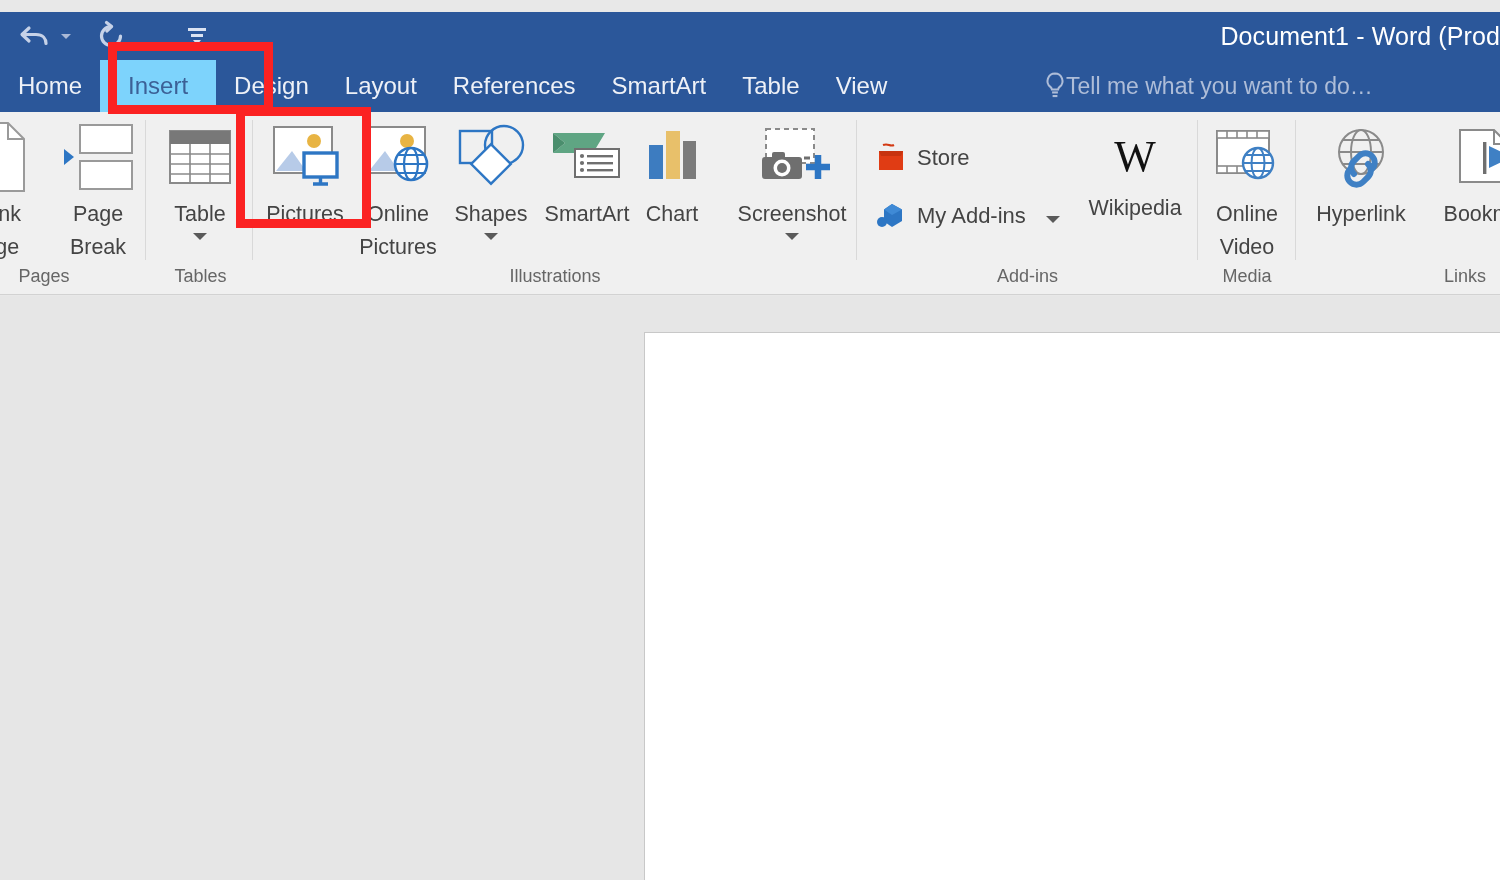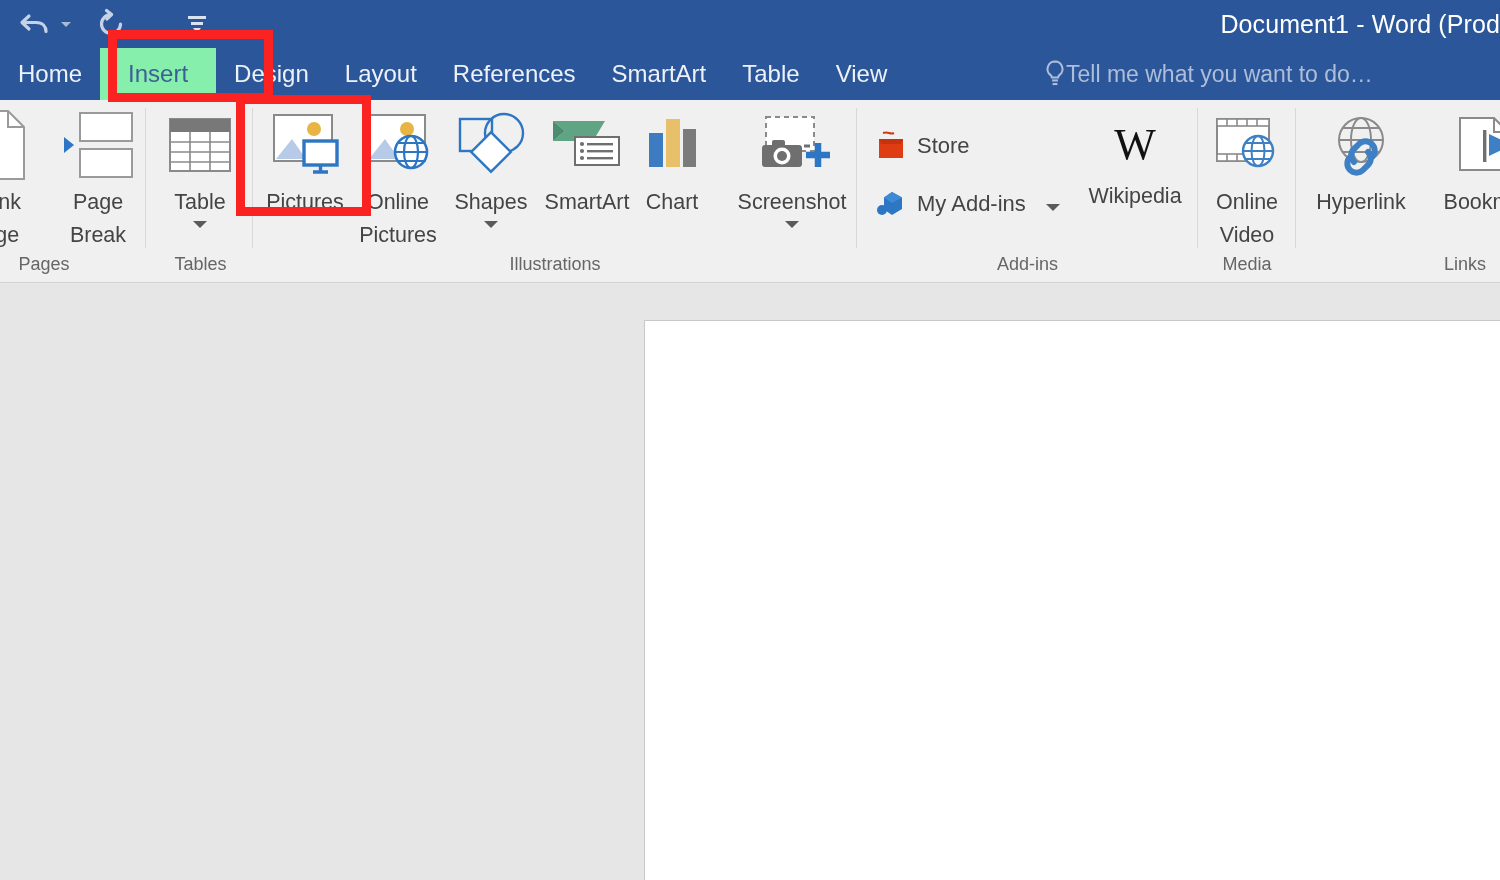--- a/index.html
+++ b/index.html
@@ -2,21 +2,21 @@
 <html><head>
 <meta charset="utf-8">
 <style>
   * { box-sizing: border-box; margin: 0; padding: 0; }
   html, body {
     width: 1500px; height: 880px;
     overflow: hidden;
     font-family: "Liberation Sans", sans-serif;
     background: #e8e8e8;
   }
-  #app { position: relative; width: 1500px; height: 724px; }
+  #app { position: relative; width: 1500px; height: 724px; margin-top: 12px; }
 
   
   .titlebar {
     position: absolute; left: 0; top: 0; width: 1500px; height: 48px;
     background: #2b579a;
   }
   .qat { position: absolute; left: 0; top: 0; height: 48px; display: flex; align-items: center; padding-left: 14px; }
   .qat-btn { width: 42px; height: 40px; display: flex; align-items: center; justify-content: center; }
   .qat-caret { width: 20px; height: 40px; display: flex; align-items: center; justify-content: center; }
   .qat-caret i {
@@ -37,21 +37,21 @@
   .tabrow {
     position: absolute; left: 0; top: 48px; width: 1500px; height: 52px;
     background: #2b579a;
   }
   .tabs { position: absolute; left: 0; top: 0; height: 52px; display: flex; align-items: stretch; }
   .tab {
     display: flex; align-items: center; justify-content: center;
     color: #eef1f7; font-size: 24px; white-space: nowrap;
     padding: 0 18px; height: 52px;
   }
-  .tab.active { background: #86efac; color: #3c6096; }
+  .tab.active { background: #7dd3fc; color: #3c6096; }
   .tellme {
     position: absolute; left: 1044px; top: 0; height: 52px;
     display: flex; align-items: center; 
     color: #aebdd8; font-size: 23px; white-space: nowrap;
   }
   .bulb { width: 22px; height: 30px; display:block; }
 
   
   .ribbon {
     position: absolute; left: 0; top: 100px; width: 1500px; height: 183px;

